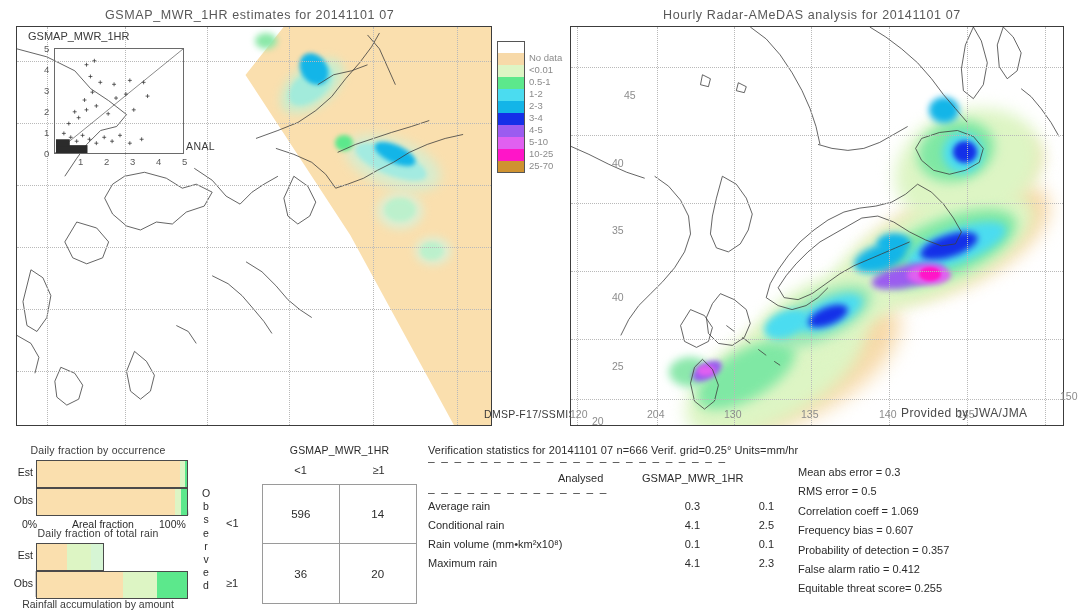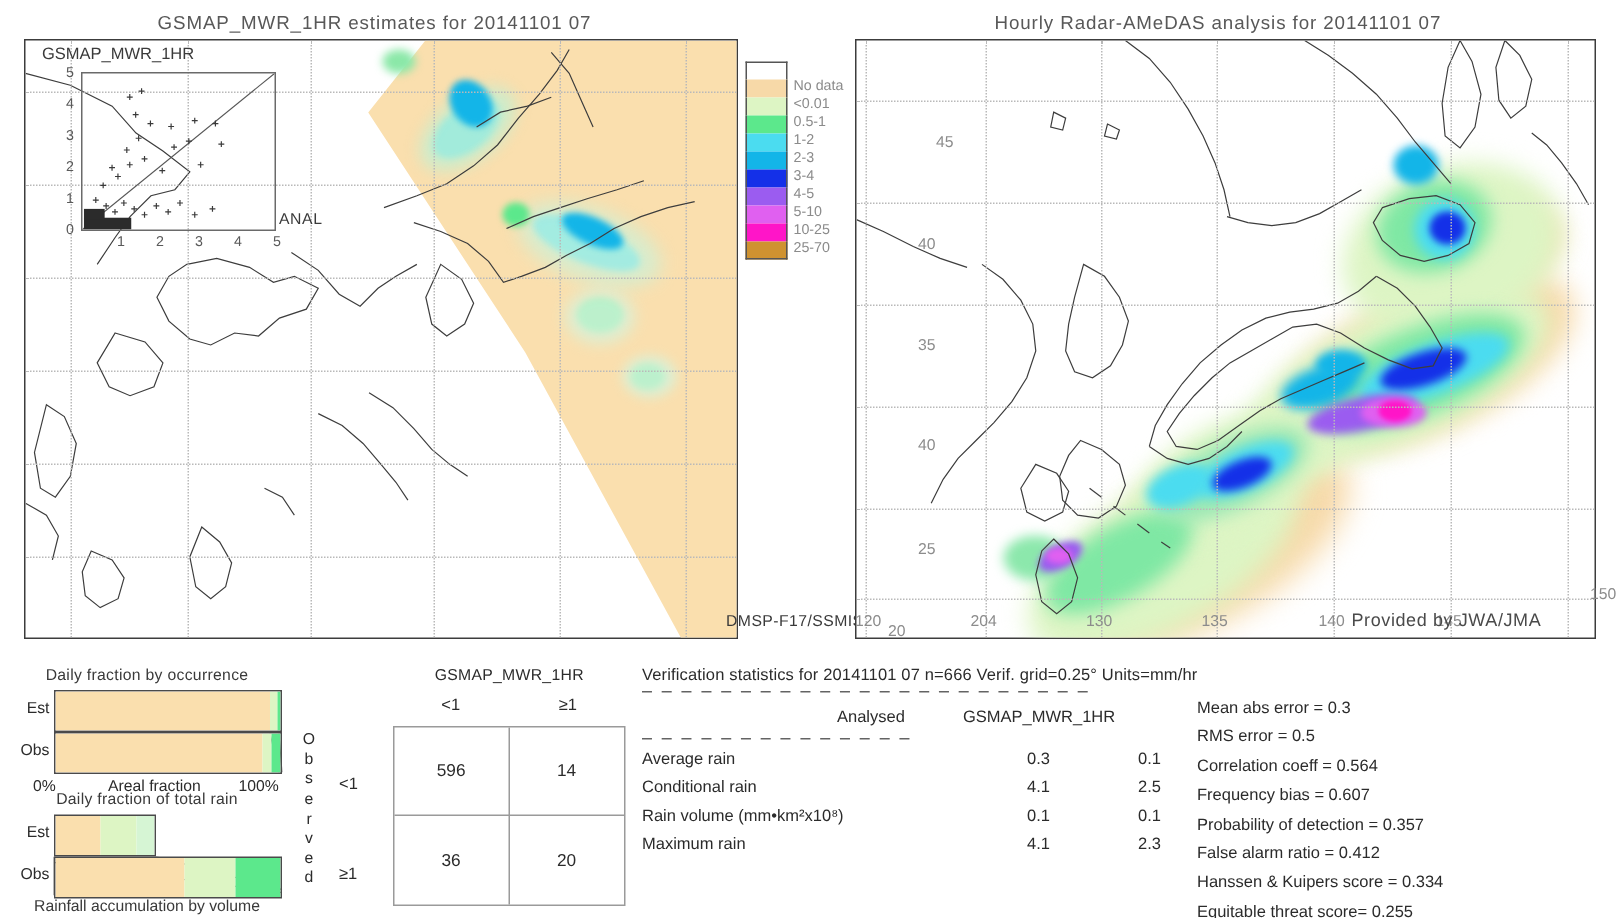--- a/index.html
+++ b/index.html
@@ -549,21 +549,21 @@
     </svg>
     <div class="frac-row" style="left:36px; top:44px; width:152px;">
       <div class="frac-rowlabel">Obs</div>
       <div class="frac-bar" style="width:152px;">
         <div class="frac-seg" style="width:57%;background:#fadfae;"></div>
         <div class="frac-seg" style="width:23%;background:#ddf5c4;"></div>
         <div class="frac-seg" style="width:20%;background:#5ce88c;"></div>
       </div>
     </div>
   </div>
-  <div id="amount-caption">Rainfall accumulation by volume</div>
+  <div id="amount-caption">Rainfall accumulation by amount</div>
 
   <div id="observed-label">O<br>b<br>s<br>e<br>r<br>v<br>e<br>d</div>
 
   <div id="ctable">
     <div id="ct-title">GSMAP_MWR_1HR</div>
     <div id="ct-colhead">
       <span style="left:0;">&lt;1</span>
       <span style="left:78px;">≥1</span>
     </div>
     <div class="ct-rowhead" style="top:73px;">&lt;1</div>
@@ -604,22 +604,21 @@
       <div class="vs-line">
         <span class="lbl">Maximum rain</span>
         <span class="v1">4.1</span>
         <span class="v2">2.3</span>
       </div>
     </div>
 
     <div id="vs-right">
       <div class="vs-stat">Mean abs error = 0.3</div>
       <div class="vs-stat">RMS error = 0.5</div>
-      <div class="vs-stat">Correlation coeff = 0.564</div>
+      <div class="vs-stat">Correlation coeff = 1.069</div>
       <div class="vs-stat">Frequency bias = 0.607</div>
       <div class="vs-stat">Probability of detection = 0.357</div>
       <div class="vs-stat">False alarm ratio = 0.412</div>
-      <div class="vs-stat">Hanssen &amp; Kuipers score = 0.334</div>
       <div class="vs-stat">Equitable threat score= 0.255</div>
     </div>
   </div>
 
 </div>
 
 </body></html>

